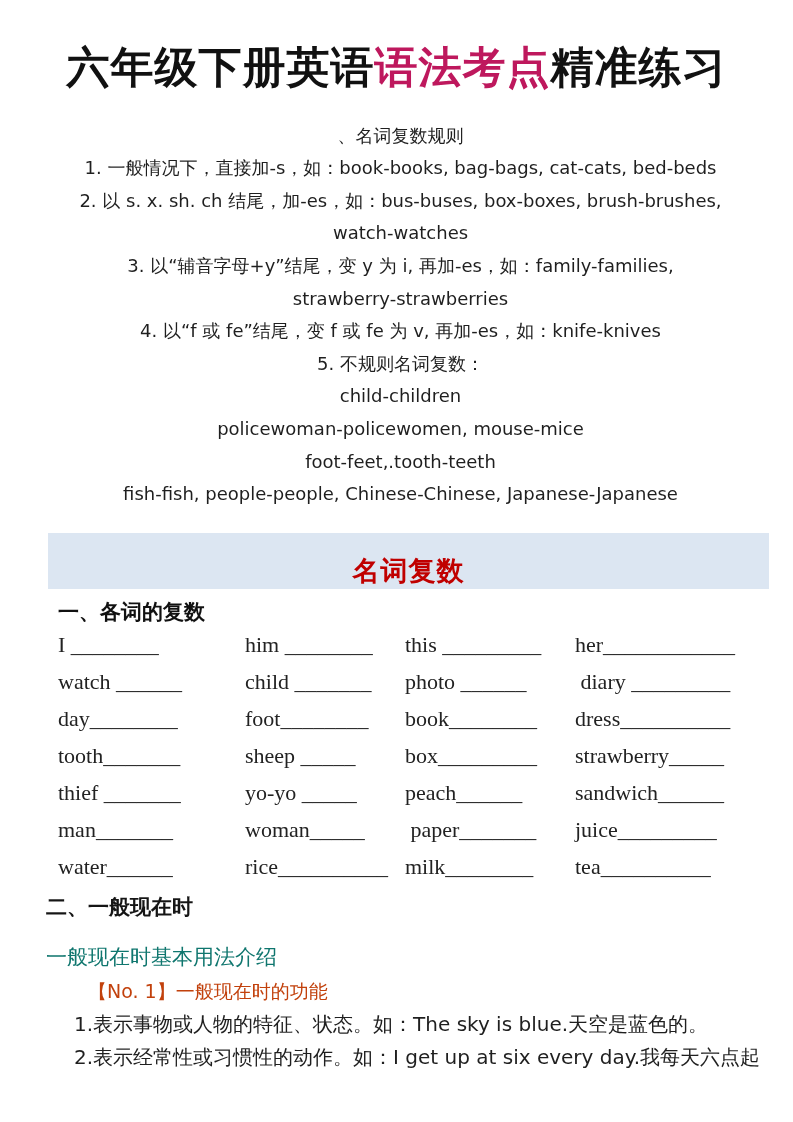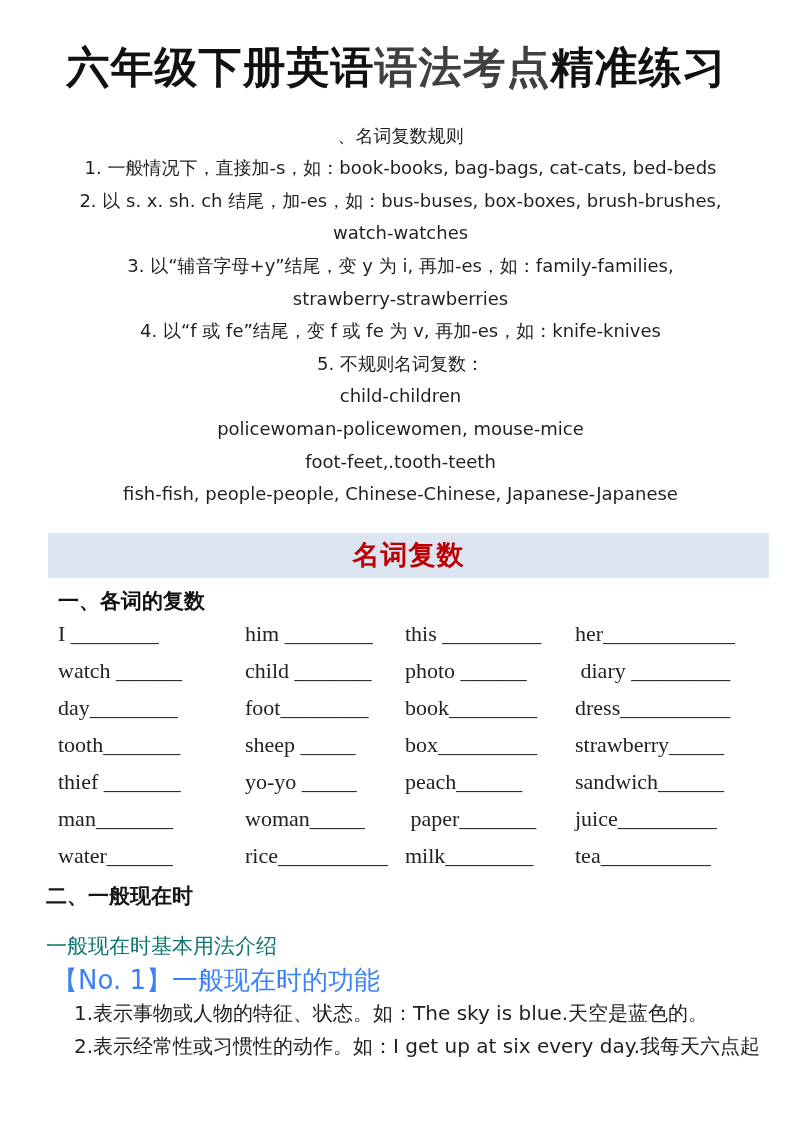--- a/index.html
+++ b/index.html
@@ -14,34 +14,34 @@
   .title {
     margin:42px 20px 0 20px;
     text-align:center;
     font-size:43px;
     font-weight:bold;
     letter-spacing:1px;
     line-height:1.2;
     font-family:"Liberation Sans","DejaVu Sans",sans-serif;
     color:#111111;
   }
-  .title .red { color:#404040; }
+  .title .red { color:#be185d; }
   .rules {
     margin:26px 38px 0 46px;
     font-size:18px;
     line-height:32.6px;
     color:#1f1f1f;
     text-align:center;
   }
   .rule-line { white-space:nowrap; }
   .band {
     margin:22px 24px 0 48px;
-    height:45px;
+    height:56px;
     background:#dce6f2;
-    display:flex; align-items:center; justify-content:center;
+    display:flex; align-items:flex-end; justify-content:center;
   }
   .band-label {
     color:#c00000;
     font-weight:bold;
     font-size:27px;
     letter-spacing:1px;
   }
   .ex-heading {
     margin:10px 0 0 58px;
     font-size:21px;
@@ -65,22 +65,22 @@
   .pt-heading {
     margin:4px 0 16px 46px;
     font-size:21px; line-height:34px;
     font-weight:bold; color:#151515;
   }
   .pt-intro {
     margin:0 12px 0 46px;
     font-size:21px; line-height:34px; color:#0f766e;
   }
   .pt-sub {
-    margin:0 0 0 52px;
-    font-size:26px; line-height:34px; color:#3b82f6;
+    margin:0 0 0 88px;
+    font-size:19px; line-height:34px; color:#c2410c;
   }
   .pt-point {
     margin:0 0 0 74px;
     font-size:20px; line-height:33px; color:#1f1f1f;
     white-space:nowrap;
   }
 </style>
 </head>
 <body>
 

